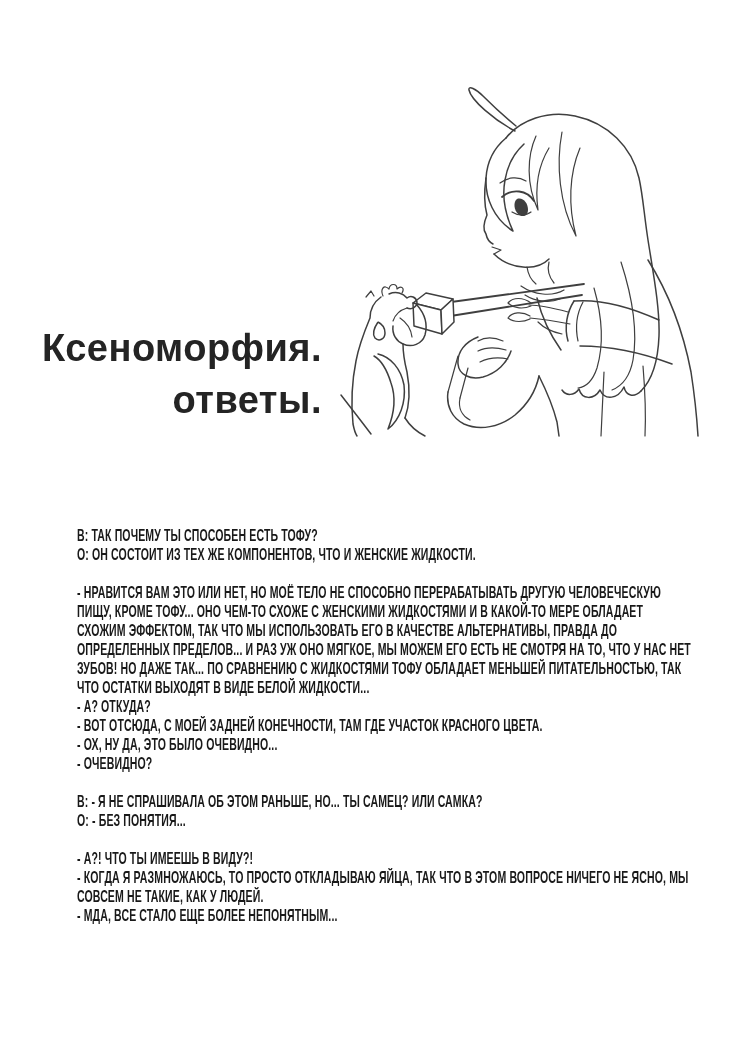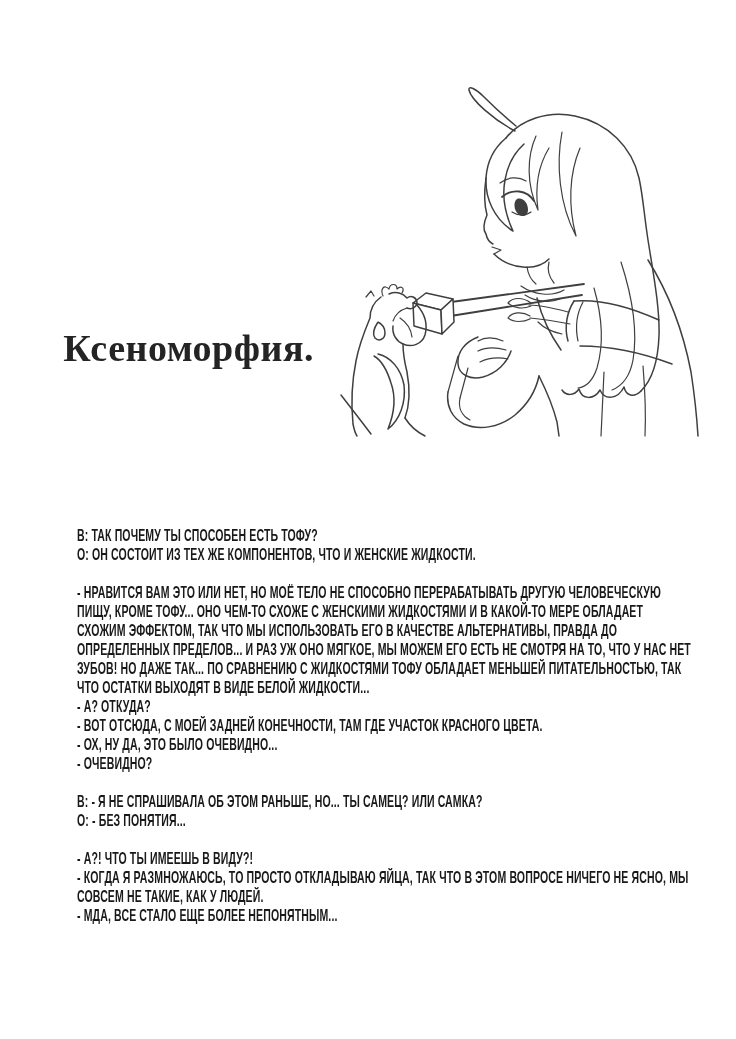--- a/index.html
+++ b/index.html
@@ -10,23 +10,23 @@
     background:var(--bg); overflow:hidden;
     font-family:"Liberation Sans", sans-serif;
   }
   .art { position:absolute; left:0; top:0; }
   .ln { fill:none; stroke:var(--ink); stroke-width:1.5; stroke-linecap:round; stroke-linejoin:round; }
   .ln2 { fill:none; stroke:var(--ink); stroke-width:1.8; stroke-linecap:round; stroke-linejoin:round; }
   .thin { fill:none; stroke:var(--ink); stroke-width:1.2; stroke-linecap:round; stroke-linejoin:round; }
   .fillwhite { fill:#ffffff; stroke:var(--ink); stroke-width:1.5; stroke-linejoin:round; }
   .fillink { fill:var(--ink); stroke:none; }
   .title {
-    position:absolute; left:2px; top:322px; width:312px;
+    position:absolute; left:10px; top:322px; width:312px;
     text-align:right; color:#242424;
-    font-family:Liberation Serif, serif;
+    font-family:Liberation Sans, sans-serif;
     font-weight:bold; font-size:38px; line-height:52px; letter-spacing:0.5px;
   }
   .dialogue {
     position:absolute; left:77px; top:526px; width:1060px;
     color:var(--txt);
     font-family:"Liberation Sans", sans-serif;
     font-weight:bold; font-size:17px; line-height:19px; letter-spacing:0.2px;
     transform:scaleX(0.62); transform-origin:left top;
     white-space:nowrap;
   }
@@ -124,20 +124,21 @@
 
       <path class="ln" d="M 405 418 C 410 426 417 432 425 436"></path>
       <path class="ln" d="M 341 395 C 351 408 362 422 371 434"></path>
 
       <path class="fillwhite" d="M 378 322 C 374 328 372 334 375 338 C 379 342 385 339 385 333 C 385 328 382 324 378 322"></path>
     </g>
   </svg>
 
   <div class="title">
     <div>Ксеноморфия.</div>
+    <div>ответы.</div>
   </div>
 
   <div class="dialogue">
       <div>В: ТАК ПОЧЕМУ ТЫ СПОСОБЕН ЕСТЬ ТОФУ?</div>
       <div>О: ОН СОСТОИТ ИЗ ТЕХ ЖЕ КОМПОНЕНТОВ, ЧТО И ЖЕНСКИЕ ЖИДКОСТИ.</div>
       <div>&nbsp;</div>
       <div>- НРАВИТСЯ ВАМ ЭТО ИЛИ НЕТ, НО МОЁ ТЕЛО НЕ СПОСОБНО ПЕРЕРАБАТЫВАТЬ ДРУГУЮ ЧЕЛОВЕЧЕСКУЮ</div>
       <div>ПИЩУ, КРОМЕ ТОФУ... ОНО ЧЕМ-ТО СХОЖЕ С ЖЕНСКИМИ ЖИДКОСТЯМИ И В КАКОЙ-ТО МЕРЕ ОБЛАДАЕТ</div>
       <div>СХОЖИМ ЭФФЕКТОМ, ТАК ЧТО МЫ ИСПОЛЬЗОВАТЬ ЕГО В КАЧЕСТВЕ АЛЬТЕРНАТИВЫ, ПРАВДА ДО</div>
       <div>ОПРЕДЕЛЕННЫХ ПРЕДЕЛОВ... И РАЗ УЖ ОНО МЯГКОЕ, МЫ МОЖЕМ ЕГО ЕСТЬ НЕ СМОТРЯ НА ТО, ЧТО У НАС НЕТ</div>

